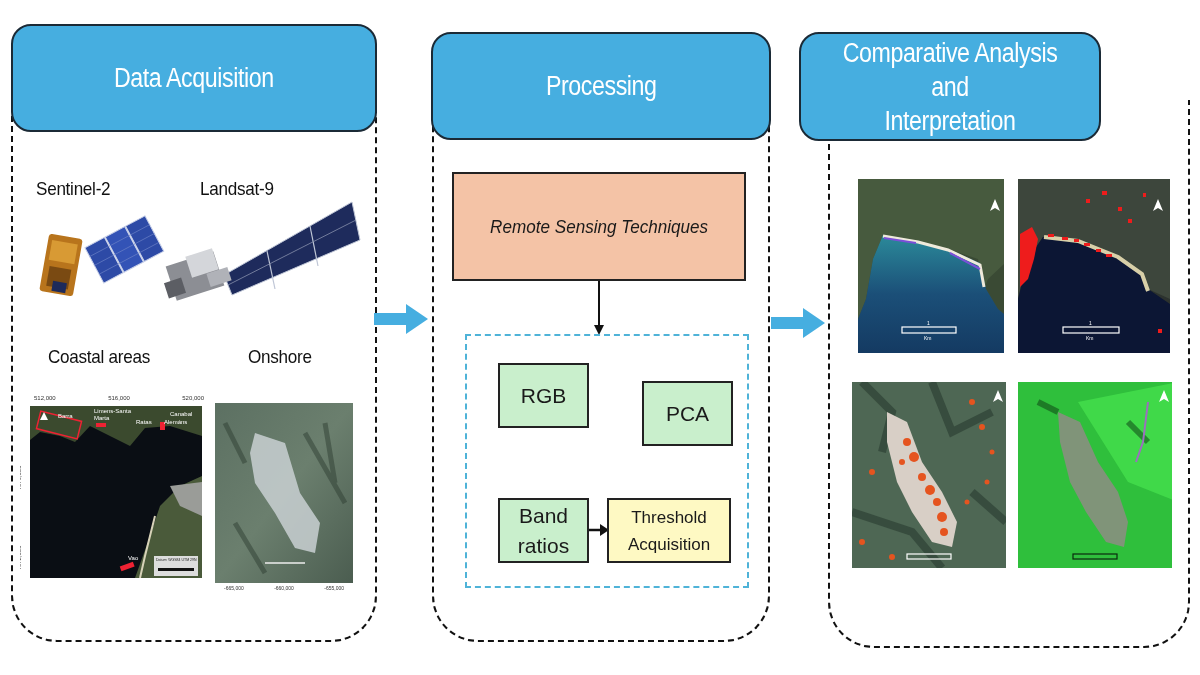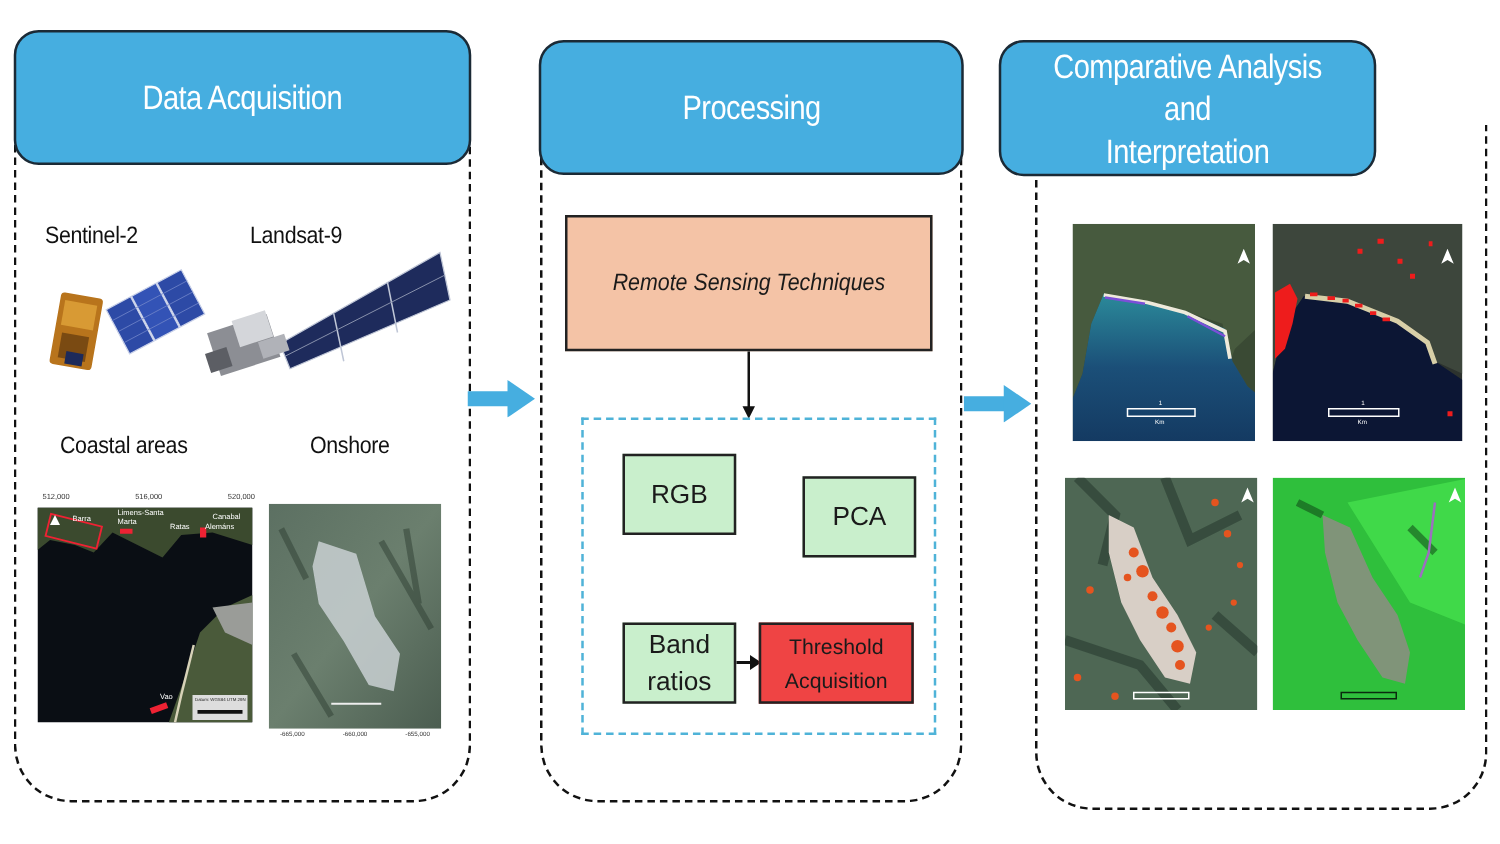--- a/index.html
+++ b/index.html
@@ -6,21 +6,21 @@
   body { width:1200px; height:675px; position:relative; overflow:hidden; font-family:"Liberation Sans", sans-serif; }
   .frame { position:absolute; border:2.5px dashed #111; border-top:none; border-radius:0 0 46px 46px; box-sizing:border-box; }
   .header { position:absolute; background:#46aee0; border:2.5px solid #1b2a36; border-radius:20px; box-sizing:border-box;
             color:#fff; display:flex; align-items:center; justify-content:center; text-align:center;
             font-family:"Liberation Sans", sans-serif; font-size:27px; line-height:34px; letter-spacing:-0.5px; transform:scaleX(0.86); }
   .header span { display:block; }
   .lbl { position:absolute; font-size:19px; color:#111; letter-spacing:-0.3px; }
   .box { position:absolute; border:2px solid #222; box-sizing:border-box; display:flex; align-items:center; justify-content:center; text-align:center; color:#1a1a1a; }
   .green { background:#c9efcc; font-size:21px; line-height:30px; }
   .peach { background:#f4c3a6; font-size:19px;font-style:italic; }
-  .pink  { background:#ef4444; font-size:17px; line-height:27px; }
+  .pink  { background:#fef9c3; font-size:17px; line-height:27px; }
   .inner-dash { position:absolute; border:2.5px dashed #4fb3d8; box-sizing:border-box; }
   .img { position:absolute; overflow:hidden; }
   svg { display:block; }
 </style>
 </head>
 <body>
 
 <div class="frame" style="left:11px; top:82px; width:366px; height:560px;"></div>
 <div class="header" style="left:11px; top:24px; width:366px; height:108px; transform:none;">
   <div style="transform:scaleX(0.86);">

